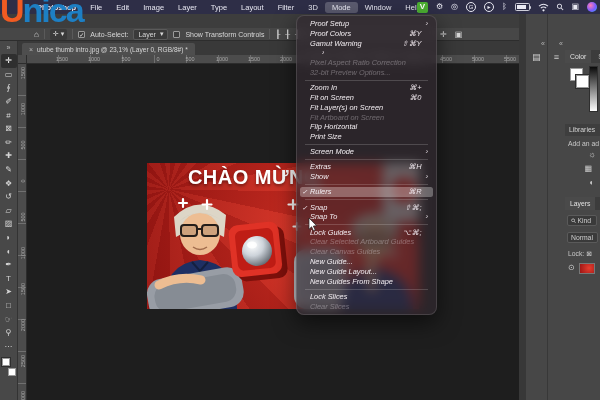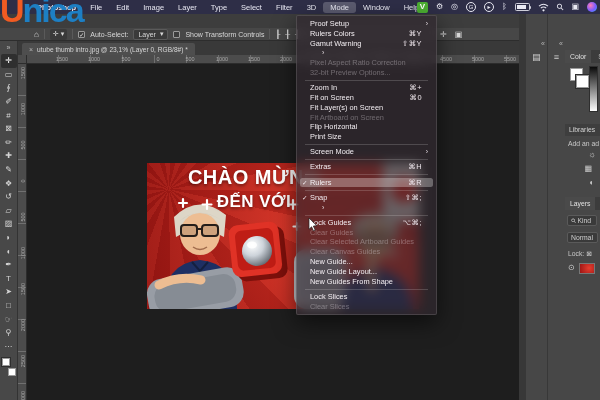--- a/index.html
+++ b/index.html
@@ -71,21 +71,21 @@
   .swatch2{position:absolute;width:13px;height:13px;background:#fff;border:1px solid #9a9a9a;box-sizing:border-box;}
   .gradstrip{position:absolute;left:24px;top:52px;width:9px;height:46px;background:linear-gradient(#0a0a0a,#fdfdfd);border:1px solid #2e2e2e;box-sizing:border-box;}
   .pheader{position:absolute;left:0;width:35px;height:12px;line-height:12px;background:#3e3e3e;padding-left:4px;box-sizing:border-box;color:#d5d5d5;white-space:nowrap;overflow:hidden;}
   .ptext{position:absolute;left:3px;color:#c8c8c8;white-space:nowrap;overflow:hidden;width:31px;}
   .adj{position:absolute;color:#d0d0d0;font-size:8px;}
   .lbox{position:absolute;left:2px;height:11px;background:#3a3a3a;border:1px solid #5a5a5a;border-radius:2px;display:flex;align-items:center;gap:2px;padding:0 3px;box-sizing:border-box;color:#cfcfcf;}
   .eyeg{position:absolute;left:3px;color:#d0d0d0;font-size:8px;}
   .lthumb{position:absolute;left:14px;width:16px;height:11px;border:1px solid #777;box-sizing:border-box;background:
       radial-gradient(circle at 65% 45%, rgba(255,90,60,.5), rgba(120,10,10,.6)),#c22;}
   
-  .vmenu{position:absolute;left:296px;top:15px;width:141px;background:rgba(48,40,47,.72);backdrop-filter:blur(6px) saturate(130%);-webkit-backdrop-filter:blur(6px) saturate(130%);border:1px solid rgba(255,255,255,.13);border-radius:2px;box-shadow:0 8px 22px rgba(0,0,0,.55);padding:3px 0;box-sizing:border-box;z-index:50;color:#f3eef2;font-size:7.4px;}
+  .vmenu{position:absolute;left:296px;top:15px;width:141px;background:rgba(48,40,47,.72);backdrop-filter:blur(6px) saturate(130%);-webkit-backdrop-filter:blur(6px) saturate(130%);border:1px solid rgba(255,255,255,.13);border-radius:8px;box-shadow:0 8px 22px rgba(0,0,0,.55);padding:3px 0;box-sizing:border-box;z-index:50;color:#f3eef2;font-size:7.4px;font-style:italic;}
   .vm-row{display:flex;align-items:center;height:9.8px;line-height:9.8px;margin:0 3px;padding:0 5px 0 2px;border-radius:2.5px;white-space:nowrap;}
   .vm-row .ck{width:8px;font-size:6.5px;flex:none;}
   .vm-row .lb{flex:1;overflow:hidden;}
   .vm-row .sc{margin-left:6px;letter-spacing:.5px;color:#eee6ec;}
   .vm-row .ar{margin-left:6px;font-size:7px;color:#e3dbe1;}
   .vm-row.highlighted{background:rgba(255,255,255,.30);}
   .vm-row.disabled{color:rgba(243,238,242,.33);}
   .vm-row.disabled .sc,.vm-row.disabled .ar{color:rgba(243,238,242,.33);}
   .vm-row.sep{height:1px;line-height:1px;background:rgba(255,255,255,.17);margin:2.2px 8px;padding:0;border-radius:0;}
   
@@ -103,21 +103,21 @@
       <span class="mb-item">File</span>
 
       <span class="mb-item">Edit</span>
 
       <span class="mb-item">Image</span>
 
       <span class="mb-item">Layer</span>
 
       <span class="mb-item">Type</span>
 
-      <span class="mb-item">Select</span>
+      <span class="mb-item">Layout</span>
 
       <span class="mb-item">Filter</span>
 
       <span class="mb-item">3D</span>
 
       <span class="mb-item active">Mode</span>
 
       <span class="mb-item">Window</span>
 
       <span class="mb-item">Help</span>
@@ -400,21 +400,20 @@
         <g stroke="#ffffff" stroke-width="2.2" stroke-linecap="round">
           <path d="M168 20 v10 M163 25 h10"></path>
           <path d="M36 36 v8 M32 40 h8"></path>
           <path d="M60 37 v9 M55.5 41.5 h9"></path>
           <path d="M146 37 v9 M141.5 41.5 h9"></path>
           <path d="M150 60 v7 M146.5 63.5 h7"></path>
           <path d="M246 86 v8 M242 90 h8"></path>
         </g>
       </svg>
       <div class="art-t1">CHÀO MỪNG</div>
-      <div class="art-t2">ĐẾN VỚI</div>
     </div>
   </div>
 
   <div class="rightbg"></div>
   <div class="dockcol" style="left:526px;width:21px;">
     <span class="dock-collapse">«</span>
     <span class="dock-ic">▤</span>
   </div>
   <div class="dockcol" style="left:548px;width:17px;">
     <span class="dock-collapse">«</span>
@@ -456,21 +455,21 @@
 
       <div class="vm-row">
         <span class="ck"></span>
         <span class="lb">Proof Setup</span>
         <span class="sc"></span>
         <span class="ar">›</span>
       </div>
 
       <div class="vm-row">
         <span class="ck"></span>
-        <span class="lb">Rulers Colors</span>
+        <span class="lb">Proof Colors</span>
         <span class="sc">⌘Y</span>
         <span class="ar"></span>
       </div>
 
       <div class="vm-row">
         <span class="ck"></span>
         <span class="lb">Gamut Warning</span>
         <span class="sc">⇧⌘Y</span>
         <span class="ar"></span>
       </div>
@@ -568,20 +567,26 @@
         
       </div>
 
       <div class="vm-row">
         <span class="ck"></span>
         <span class="lb">Extras</span>
         <span class="sc">⌘H</span>
         <span class="ar"></span>
       </div>
 
+      <div class="vm-row">
+        <span class="ck"></span>
+        <span class="lb">Show</span>
+        <span class="sc"></span>
+        <span class="ar">›</span>
+      </div>
 
       <div class="vm-row sep">
         
         
         
         
       </div>
 
       <div class="vm-row highlighted">
         <span class="ck">✓</span>
@@ -599,44 +604,39 @@
 
       <div class="vm-row">
         <span class="ck">✓</span>
         <span class="lb">Snap</span>
         <span class="sc">⇧⌘;</span>
         <span class="ar"></span>
       </div>
 
       <div class="vm-row">
         <span class="ck"></span>
+        <span class="lb">Snap To</span>
         <span class="sc"></span>
         <span class="ar">›</span>
       </div>
 
       <div class="vm-row sep">
         
         
         
         
       </div>
 
       <div class="vm-row">
         <span class="ck"></span>
         <span class="lb">Lock Guides</span>
         <span class="sc">⌥⌘;</span>
         <span class="ar"></span>
       </div>
 
-      <div class="vm-row disabled">
-        <span class="ck"></span>
-        <span class="lb">Clear Guides</span>
-        <span class="sc"></span>
-        <span class="ar"></span>
-      </div>
 
       <div class="vm-row disabled">
         <span class="ck"></span>
         <span class="lb">Clear Selected Artboard Guides</span>
         <span class="sc"></span>
         <span class="ar"></span>
       </div>
 
       <div class="vm-row disabled">
         <span class="ck"></span>

